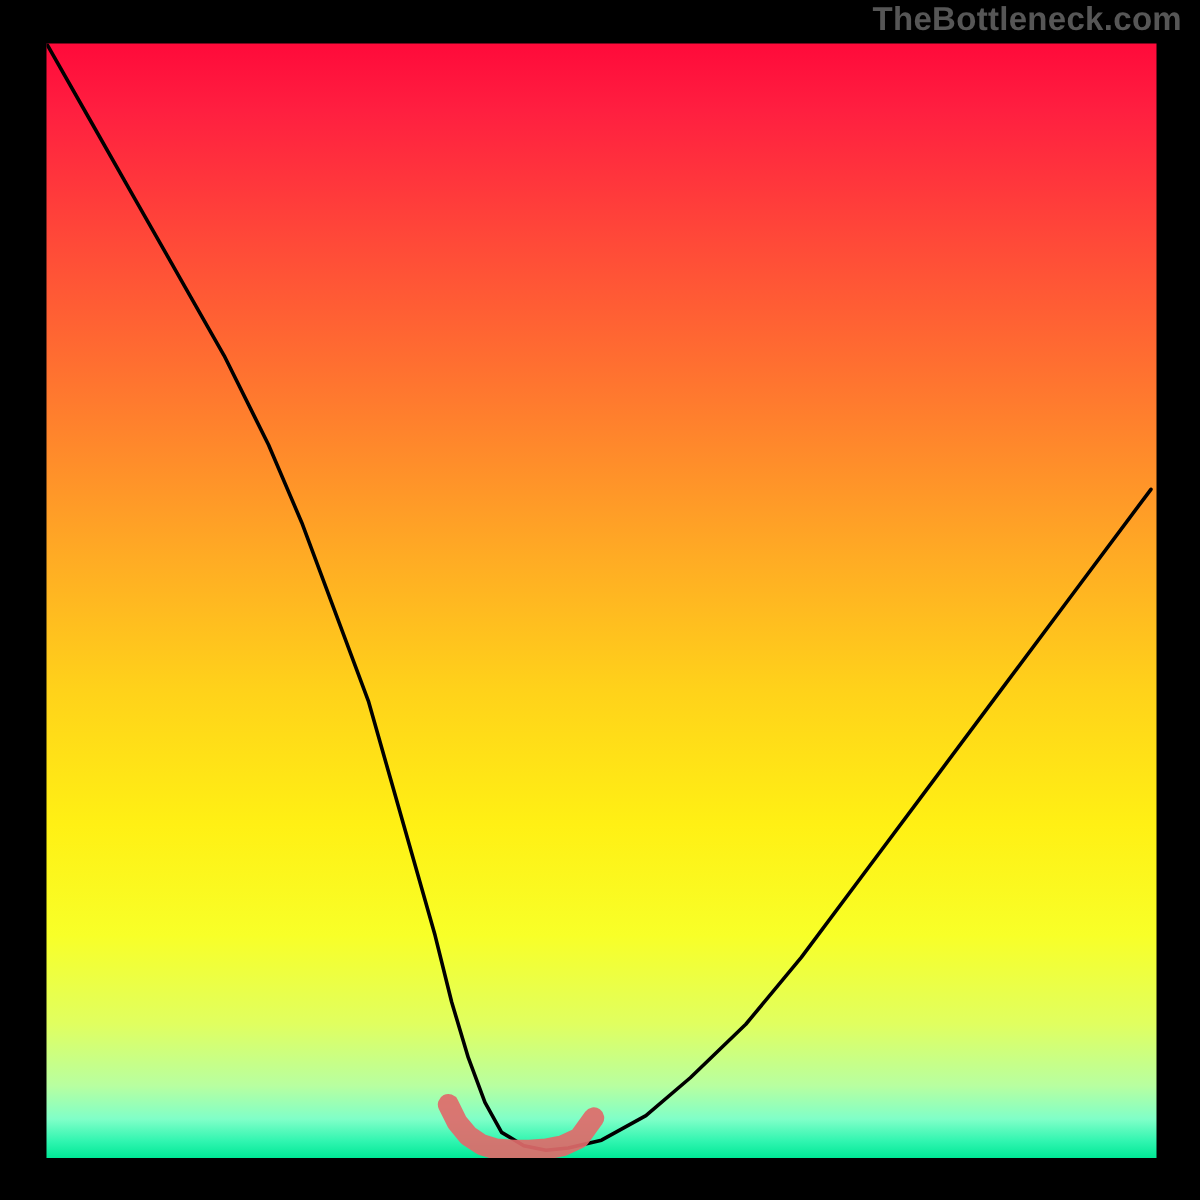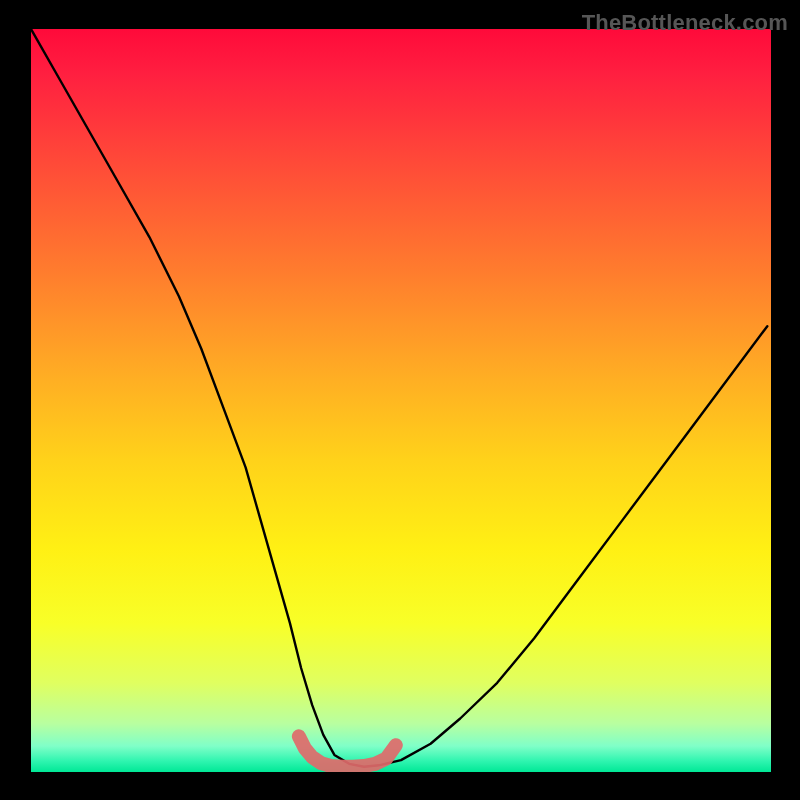--- a/index.html
+++ b/index.html
@@ -12,21 +12,21 @@
     font-family: Arial, Helvetica, sans-serif;
   }
   .stage {
     position: relative;
     width: 800px;
     height: 800px;
     background: #000;
   }
   .watermark {
     position: absolute;
-    top: 10px;
+    top: 0;
     right: 12px;
     font-size: 22px;
     font-weight: 600;
     color: #565656;
     letter-spacing: 0.2px;
     z-index: 50;
     user-select: none;
   }
   svg.plot {
     position: absolute;

